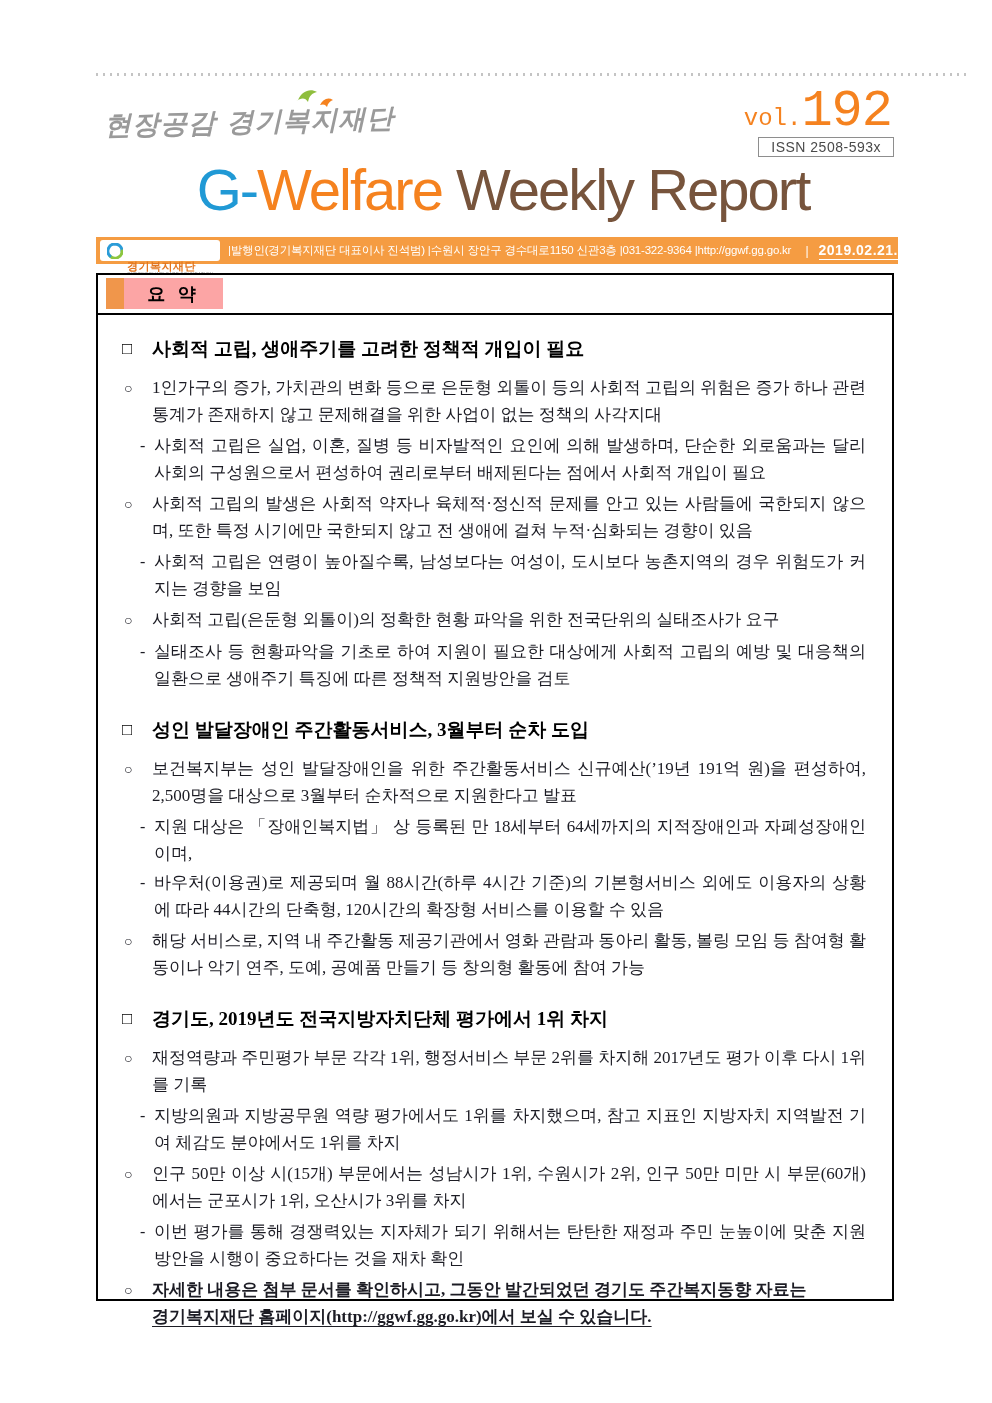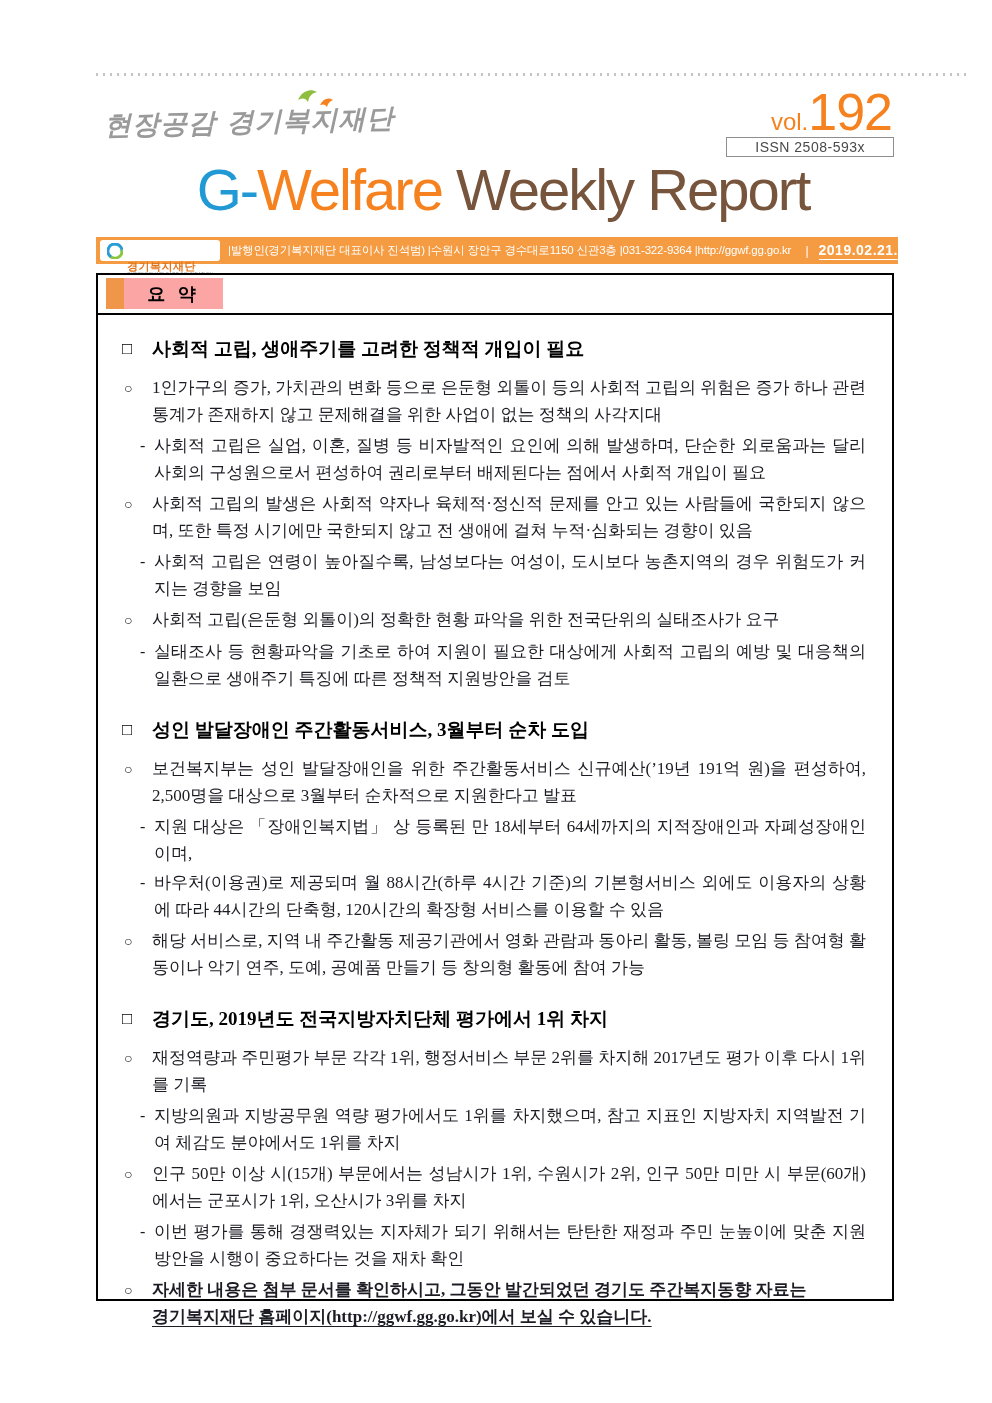--- a/index.html
+++ b/index.html
@@ -16,26 +16,26 @@
   
   .slogan{
     position:absolute;top:104px;left:104px;
     font-family:"DejaVu Serif",serif;font-style:italic;
     font-size:27px;color:#9a9a9a;letter-spacing:1px;transform:rotate(-1.5deg);
     font-weight:600;
   }
   .birds{position:absolute;top:84px;left:292px;}
   
   .volwrap{position:absolute;top:82px;right:100px;text-align:right;color:#f5821f;
-    font-family:Liberation Sans, sans-serif;}
+    font-family:Liberation Mono, monospace;}
   .vol-label{font-size:24px;vertical-align:baseline;}
   .vol-num{font-size:52px;font-weight:500;letter-spacing:-1px;}
   .issn{
     position:absolute;top:137px;right:98px;border:1px solid #8e8e8e;
-    padding:1px 28px;font-family:"Liberation Sans","DejaVu Sans",sans-serif;
+    padding:1px 12px;font-family:"Liberation Sans","DejaVu Sans",sans-serif;
     font-size:14px;color:#4a4a4a;background:#fff;letter-spacing:.5px;
   }
   
   .main-title{
     position:absolute;top:156px;left:98px;width:810px;
     font-family:Liberation Sans, sans-serif;
     font-size:58px;font-weight:500;letter-spacing:-2px;white-space:nowrap;text-align:center;
   }
   .t-blue{color:#2099d5;}
   .t-orange{color:#f5821f;}

